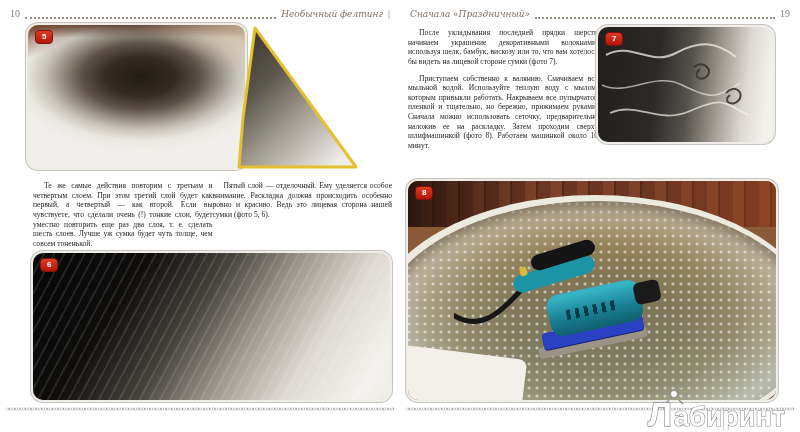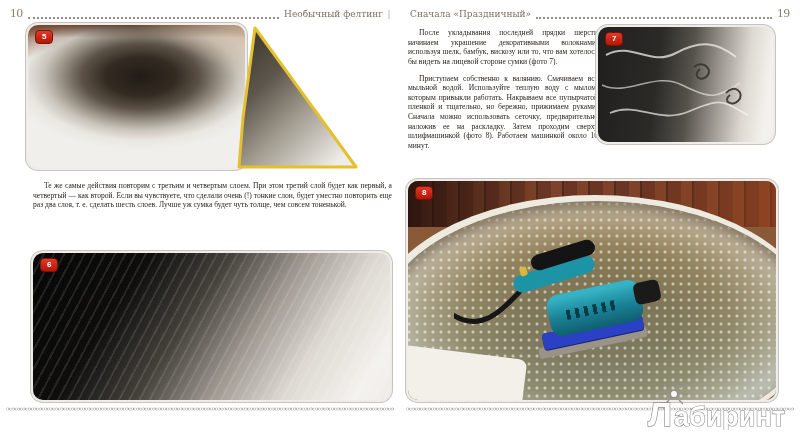--- a/index.html
+++ b/index.html
@@ -10,24 +10,24 @@
   .page{position:absolute;top:0;height:432px;width:400px;background:#fff;}
   #page-left{left:0;}
   #page-right{left:400px;}
 
   
   .pghead{
     position:absolute;top:6px;left:10px;right:10px;height:13px;
     display:flex;align-items:flex-end;gap:5px;
     color:#8a7e71;font-size:9px;
   }
-  .pgnum{font-family:"Liberation Serif",serif;font-size:13px;color:#8a7e71;flex:0 0 auto;line-height:1;}
+  .pgnum{font-family:"Liberation Serif",serif;font-size:10px;color:#8a7e71;flex:0 0 auto;line-height:1;}
   .leader{flex:1 1 auto;border-bottom:2px dotted #9a8f83;height:7px;}
   .headtitle{
-    font-family:"DejaVu Serif",serif;font-size:9px;color:#7d7064;
+    font-family:"DejaVu Serif",serif;font-style:italic;font-size:9px;color:#7d7064;
     flex:0 0 auto;line-height:1;white-space:nowrap;
   }
   .headbar{color:#8a7e71;font-size:10px;line-height:1;flex:0 0 auto;}
 
   
   .photo{position:absolute;border-radius:10px;overflow:hidden;
     box-shadow:0 0 0 2px #efede9, 0 0 0 3px #c8c4bd;}
   .badge{
     position:absolute;top:5px;left:7px;z-index:5;
     background:linear-gradient(#e03a25,#b31608);
@@ -144,20 +144,23 @@
         <stop offset="1" stop-color="#efede8"></stop>
       </linearGradient>
     </defs>
     <polygon points="30,3 131,142 14,142 18,93" fill="url(#furgrad)" stroke="#e4c02f" stroke-width="3" stroke-linejoin="round"></polygon>
   </svg>
 
   <div class="bodytext" id="cols-left">
     <div class="col">
       <p>Те же самые действия повторим с третьим и четвертым слоем. При этом третий слой будет как первый, а четвертый — как второй. Если вы чувствуете, что сделали очень (!) тонкие слои, будет уместно повторить еще раз два слоя, т. е. сделать шесть слоев. Лучше уж сумка будет чуть толще, чем совсем тоненькой.</p>
     </div>
+    <div class="col">
+      <p>Пятый слой — отделочный. Ему уделяется особое внимание. Раскладка должна происходить особенно ровно и красиво. Ведь это лицевая сторона нашей сумки (фото 5, 6).</p>
+    </div>
   </div>
 
   <div class="photo" id="photo6">
     <span class="badge">6</span>
   </div>
 
   <div class="chain">∞∞∞∞∞∞∞∞∞∞∞∞∞∞∞∞∞∞∞∞∞∞∞∞∞∞∞∞∞∞∞∞∞∞∞∞∞∞∞∞∞∞∞∞∞∞∞∞∞∞∞∞∞∞∞∞∞∞∞∞∞∞∞∞∞∞∞∞∞∞∞∞∞∞∞∞∞∞∞∞∞∞∞∞∞∞∞∞∞∞</div>
 </div>
 
 <div class="page" id="page-right">

